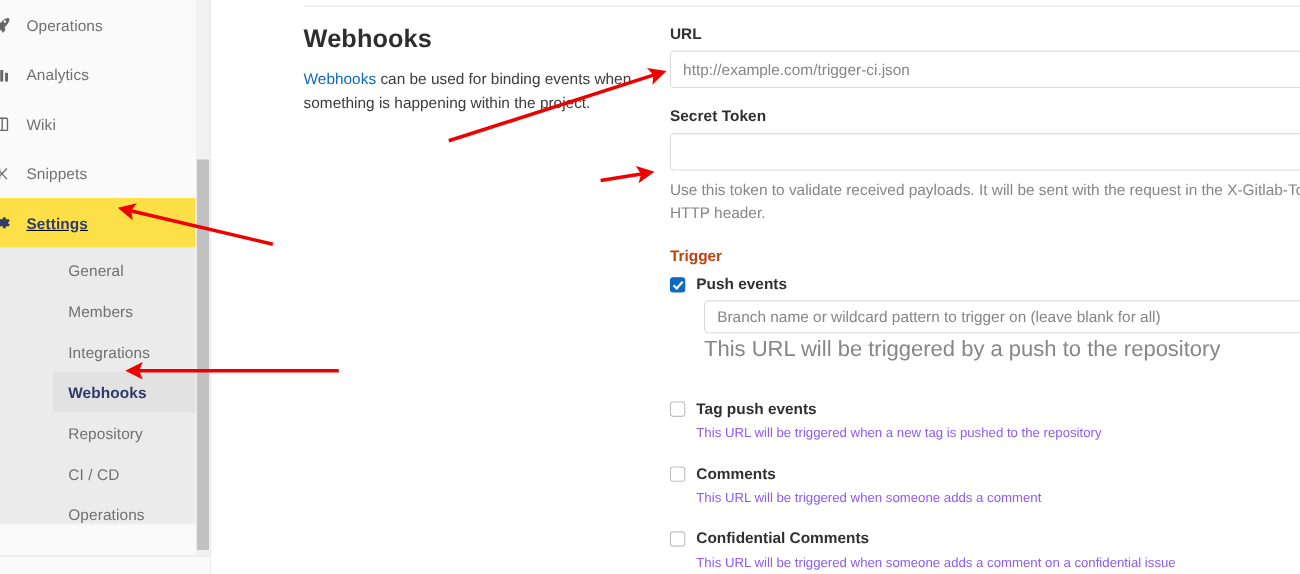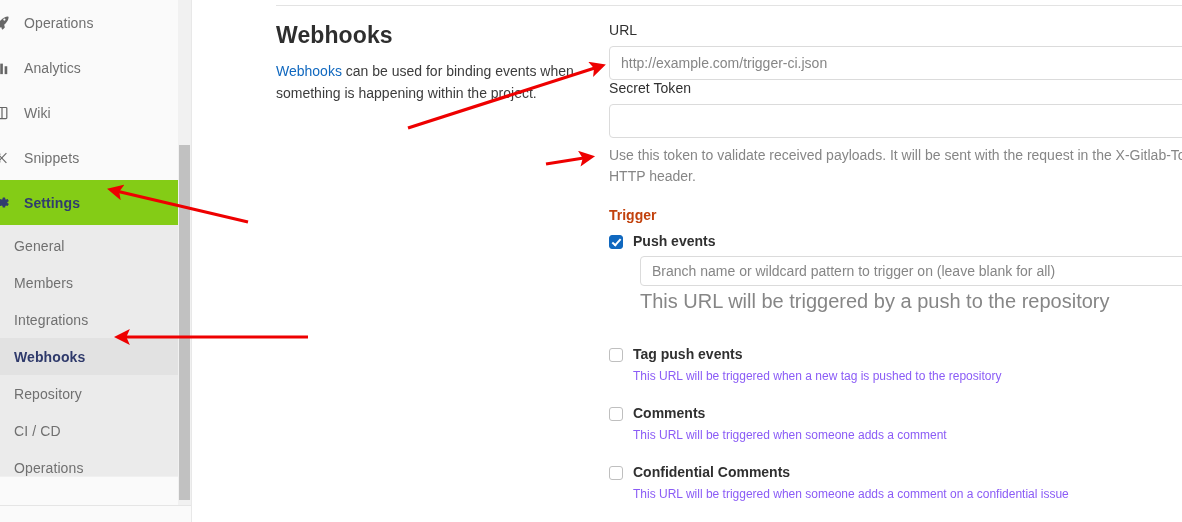--- a/index.html
+++ b/index.html
@@ -57,21 +57,22 @@
     align-items: center;
     justify-content: center;
     color: #666;
   }
   .nav-item .nav-label {
     font-size: 14px;
     color: #707070;
     letter-spacing: 0.1px;
   }
   .nav-item.active-parent {
-    background: #84cc16;
+    background: #fde047;
+    text-decoration: underline;
   }
   .nav-item.active-parent .nav-label {
     color: #303c6e;
     font-weight: bold;
   }
   .nav-item.active-parent .nav-icon {
     color: #303c6e;
   }
 
   .subnav {
@@ -79,20 +80,21 @@
     padding-top: 2px;
     padding-bottom: 12px;
   }
   .subnav-item {
     display: flex;
     align-items: center;
     height: 37px;
     padding-left: 14px;
     box-sizing: border-box;
     cursor: pointer;
+    margin-left: 48px;
   }
   .subnav-item .subnav-label {
     font-size: 14px;
     color: #707070;
     letter-spacing: 0.1px;
   }
   .subnav-item.selected {
     background: #e2e2e2;
   }
   .subnav-item.selected .subnav-label {
@@ -195,21 +197,21 @@
   }
 
   #right-col {
     position: absolute;
     left: 417px;
     top: 22px;
     width: 573px;
   }
   .field-label {
     font-size: 14px;
-    font-weight: normal;
+    font-weight: bold;
     color: #303030;
     margin-bottom: 8px;
     letter-spacing: 0.05px;
   }
   .text-input {
     display: block;
     box-sizing: border-box;
     width: 600px;
     height: 34px;
     border: 1px solid #dbdbdb;
@@ -422,21 +424,21 @@
   <div id="left-col">
     <h1 id="page-title">Webhooks</h1>
     <p id="page-desc"><a href="#">Webhooks</a><span> can be used for binding events when something is happening within the project.</span></p>
   </div>
 
   <div id="right-col">
 
     <div class="field-label">URL</div>
     <input class="text-input" type="text" placeholder="http://example.com/trigger-ci.json" style="">
 
-    <div class="field-label" style="">Secret Token</div>
+    <div class="field-label" style="margin-top:17px;">Secret Token</div>
     <input class="text-input" type="text" placeholder="" style="">
     <div class="help-text">Use this token to validate received payloads. It will be sent with the request in the X-Gitlab-Token HTTP header.</div>
 
     <div id="trigger-label">Trigger</div>
 
     <div class="trigger-row">
       <span class="cbox checked"></span>
       <div class="trigger-title">Push events</div>
       <input class="branch-input" type="text" placeholder="Branch name or wildcard pattern to trigger on (leave blank for all)" style="">
       <div class="branch-help">This URL will be triggered by a push to the repository</div>

